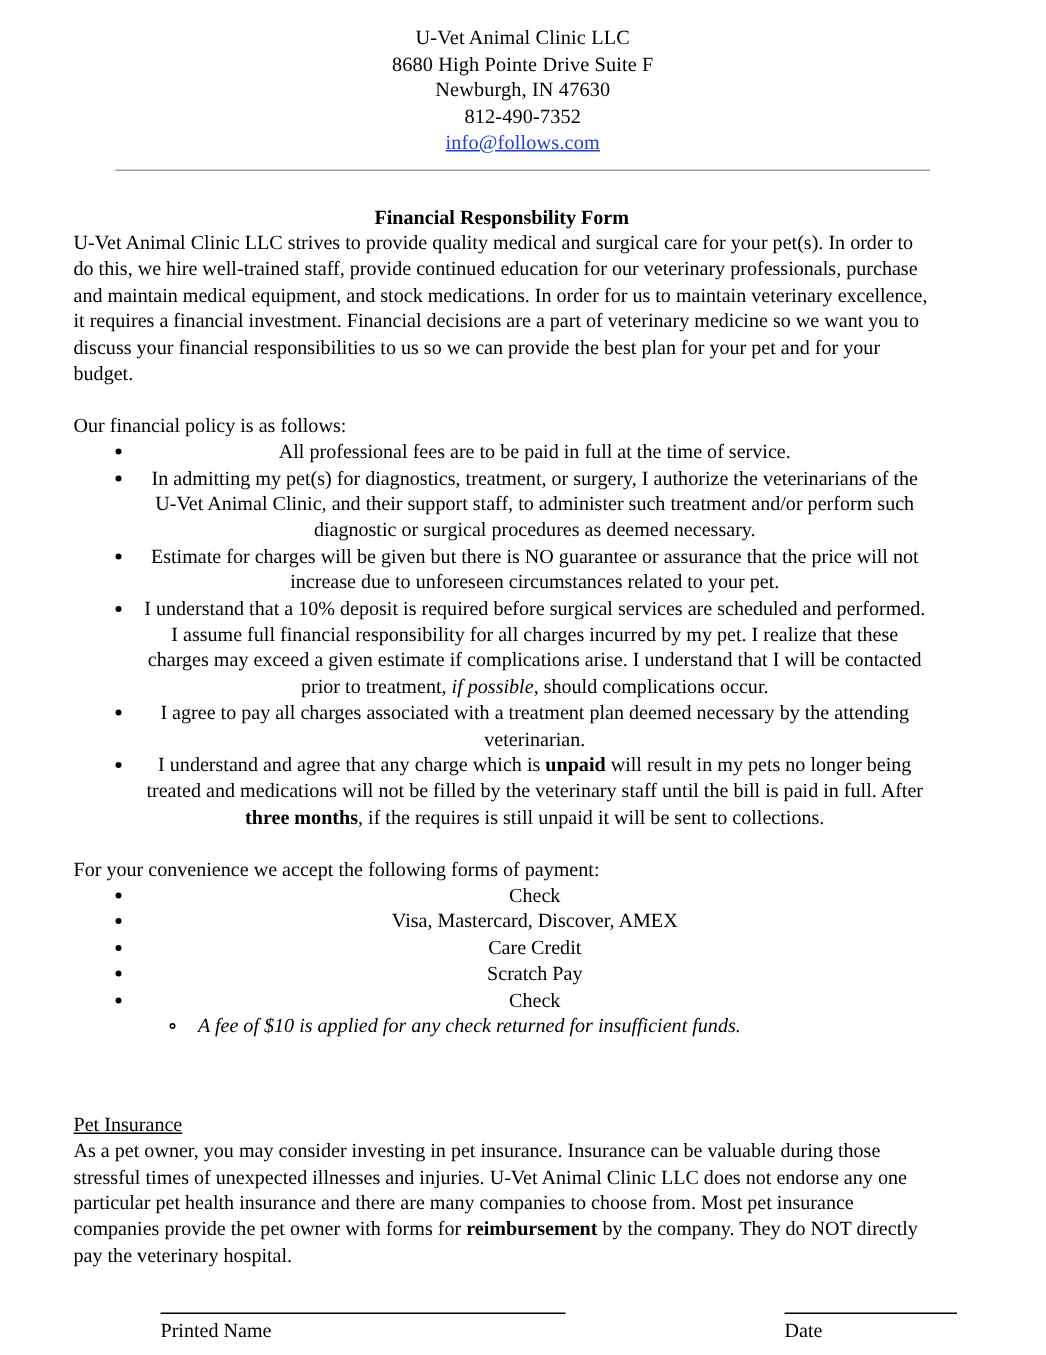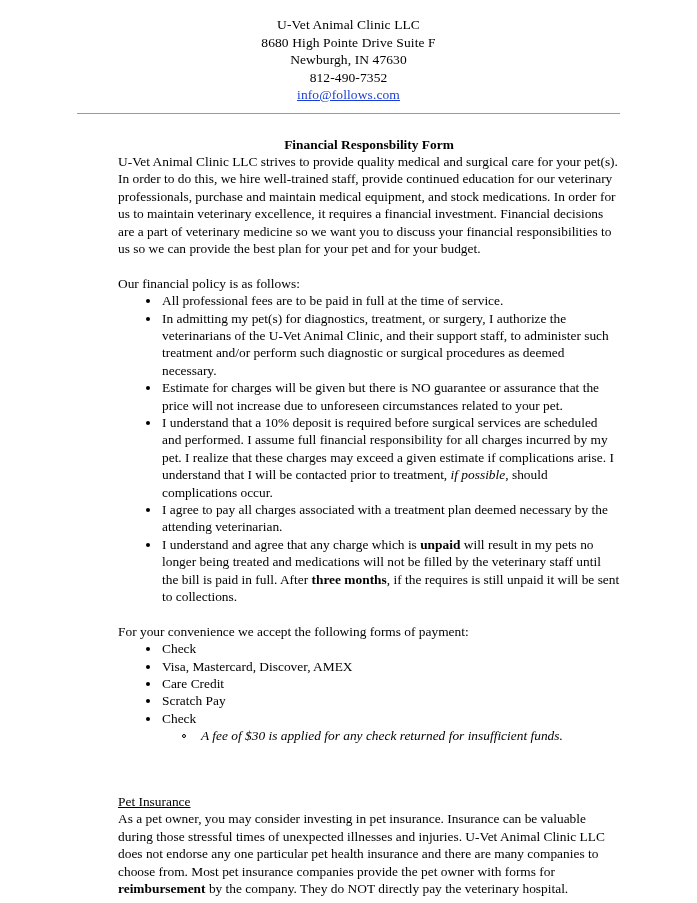--- a/index.html
+++ b/index.html
@@ -41,21 +41,21 @@
   }
   .divider {
     margin: 9px auto 0 auto;
     width: 543px;
     height: 0;
     border-top: 1px solid #9a9a9a;
   }
 
   
   .content {
-    padding: 0 77px 0 118px;
+    padding: 0 77px 0 49px;
     font-size: 13.4px;
     line-height: 17.4px;
     text-align: left;
   }
   .form-title {
     text-align: center;
     font-weight: bold;
     font-size: 13.4px;
     line-height: 17.4px;
     margin-top: 22px;
@@ -74,20 +74,21 @@
     list-style: none;
     margin: 0;
     padding: 0;
   }
   ul.bullets > li {
     position: relative;
     padding-left: 44px;
     font-size: 13.4px;
     line-height: 17.4px;
     margin: 0;
+    text-align: center;
   }
   ul.bullets > li::before {
     content: "";
     position: absolute;
     left: 28px;
     top: 7px;
     width: 4px;
     height: 4px;
     border-radius: 50%;
     background: #000000;
@@ -191,21 +192,21 @@
 
     <ul class="bullets" id="payment-list">
         <li>Check</li>
         <li>Visa, Mastercard, Discover, AMEX</li>
         <li>Care Credit</li>
         <li>Scratch Pay</li>
         <li>Check</li>
       </ul>
 
     <ul class="subbullets">
-      <li>A fee of $30 is applied for any check returned for insufficient funds.</li>
+      <li>A fee of $10 is applied for any check returned for insufficient funds.</li>
     </ul>
 
     <div class="spacer-line"></div>
 
     <div class="u-head">Pet Insurance</div>
     <p class="para" id="pet-insurance-para"><span>As a pet owner, you may consider investing in pet insurance. Insurance can be valuable during those stressful times of unexpected illnesses and injuries. U-Vet Animal Clinic LLC does not endorse any one particular pet health insurance and there are many companies to choose from. Most pet insurance companies provide the pet owner with forms for </span><b>reimbursement</b><span> by the company. They do NOT directly pay the veterinary hospital.</span></p>
 
   </div>
 
   <div class="sig-area">

